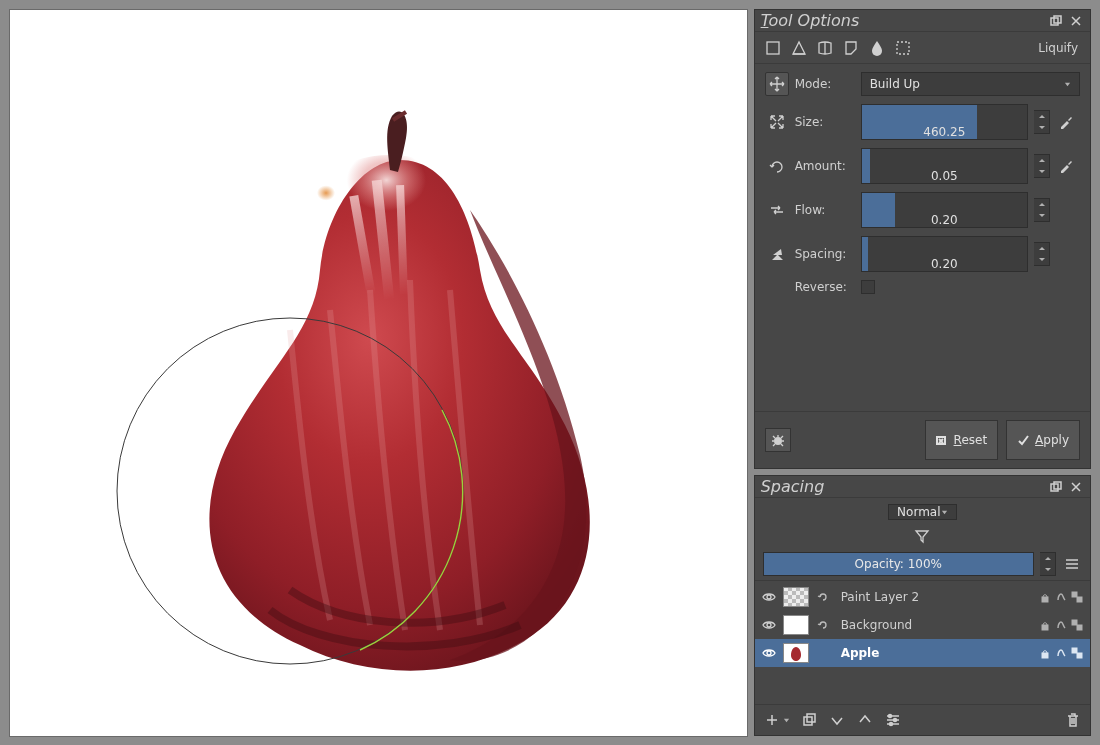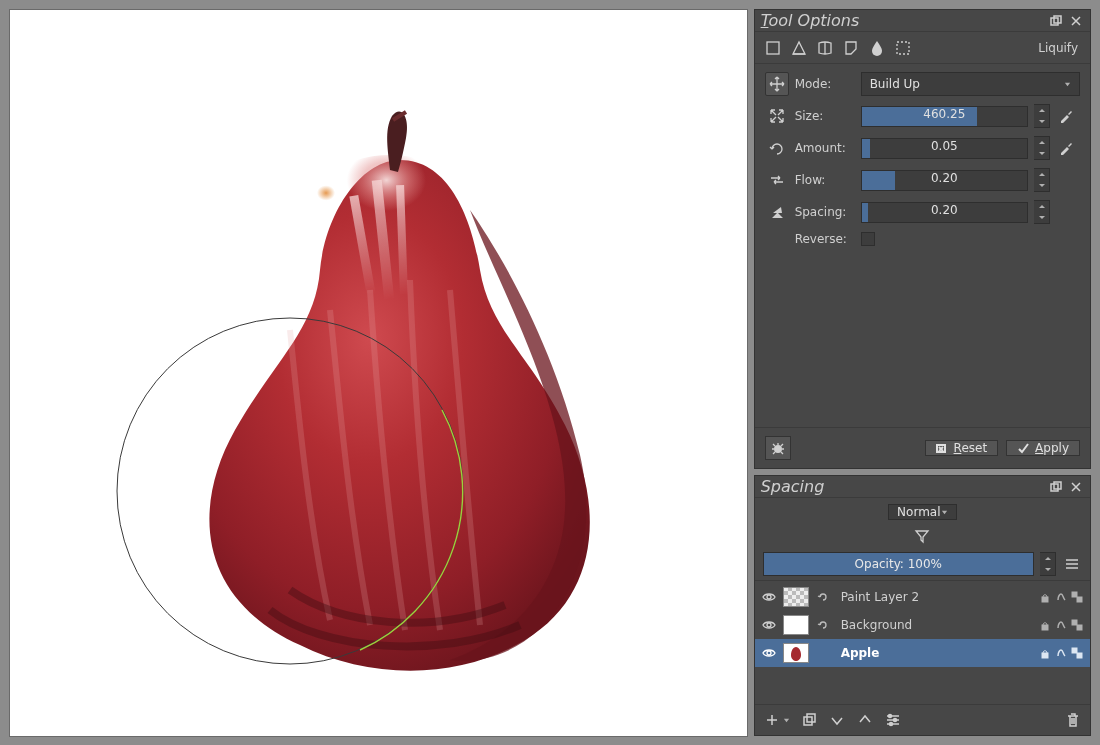--- a/index.html
+++ b/index.html
@@ -22,34 +22,34 @@
   .tab-icon { width:20px; height:20px; display:flex; align-items:center; justify-content:center; }
   .tab-icon svg { width:18px; height:18px; stroke:#d0d0d0; stroke-width:1.3; fill:none; }
   .tab-icon.active svg { stroke:#ffffff; }
   .tool-body { flex:1; padding:8px 10px 4px 10px; position:relative; }
   .tool-grid { display:grid; grid-template-columns:24px 60px 1fr 16px 24px; column-gap:6px; row-gap:8px; align-items:center; }
   .row-icon { width:24px; height:24px; display:flex; align-items:center; justify-content:center; }
   .row-icon svg { width:18px; height:18px; stroke:#d0d0d0; stroke-width:1.3; fill:none; }
   .row-icon.boxed { border:1px solid #333; background:#555; border-radius:2px; }
   .row-label { font-size:12px; color:#d0d0d0; }
   .field-wrap { display:flex; align-items:center; }
-  .num-field { position:relative; flex:1; height:21px; background:#3d3d3d; border:1px solid #2e2e2e; display:flex; align-items:flex-start; justify-content:center; font-size:12px; color:#e0e0e0; overflow:hidden; }
+  .num-field { position:relative; flex:1; height:36px; background:#3d3d3d; border:1px solid #2e2e2e; display:flex; align-items:flex-end; justify-content:center; font-size:12px; color:#e0e0e0; overflow:hidden; }
   .num-fill { position:absolute; left:0; top:0; bottom:0; background:#4b6e99; }
   .num-fill.small { background:#4b6e99; }
   .num-text { position:relative; z-index:1; }
   .spinner { width:16px; height:24px; background:#3d3d3d; border:1px solid #2e2e2e; border-left:0; display:flex; flex-direction:column; }
   .spinner div { flex:1; display:flex; align-items:center; justify-content:center; }
   .spinner svg { width:8px; height:5px; fill:#b0b0b0; }
   .dropper { width:20px; height:20px; display:flex; align-items:center; justify-content:center; }
   .dropper svg { width:16px; height:16px; stroke:#d0d0d0; fill:#d0d0d0; }
   .mode-select { height:24px; flex:1; background:#3d3d3d; border:1px solid #2e2e2e; display:flex; align-items:center; padding:0 8px; font-size:12px; color:#e0e0e0; }
   .mode-select .chev { margin-left:auto; }
   .checkbox { width:14px; height:14px; background:#3d3d3d; border:1px solid #2e2e2e; display:inline-block; }
   .tool-footer { display:flex; align-items:center; padding:8px 10px; gap:8px; border-top:1px solid #3b3b3b; }
-  .btn { height:16px; background:#555; border:1px solid #333; display:flex; align-items:center; padding:0 10px; gap:6px; font-size:12px; color:#e0e0e0; }
+  .btn { height:40px; background:#555; border:1px solid #333; display:flex; align-items:center; padding:0 10px; gap:6px; font-size:12px; color:#e0e0e0; }
   .btn svg { width:12px; height:12px; stroke:#e0e0e0; stroke-width:2; fill:none; }
   .icon-btn { width:26px; height:24px; background:#555; border:1px solid #333; display:flex; align-items:center; justify-content:center; }
   .icon-btn svg { width:14px; height:14px; stroke:#d0d0d0; stroke-width:1.3; fill:none; }
   
   #layers-panel { height:259px; display:flex; flex-direction:column; }
   .layers-top { padding:6px 8px 4px 8px; display:flex; flex-direction:column; gap:6px; border-bottom:1px solid #3b3b3b; }
   .blend-row { display:flex; align-items:center; gap:6px;flex-direction:column; }
   .blend-select { flex:1; height:22px; background:#3d3d3d; border:1px solid #2e2e2e; display:flex; align-items:center; padding:0 8px; font-size:12px; color:#e0e0e0; }
   .blend-select .chev { margin-left:auto; }
   .side-tool-icon { width:20px; height:20px; display:flex; align-items:center; justify-content:center; }

